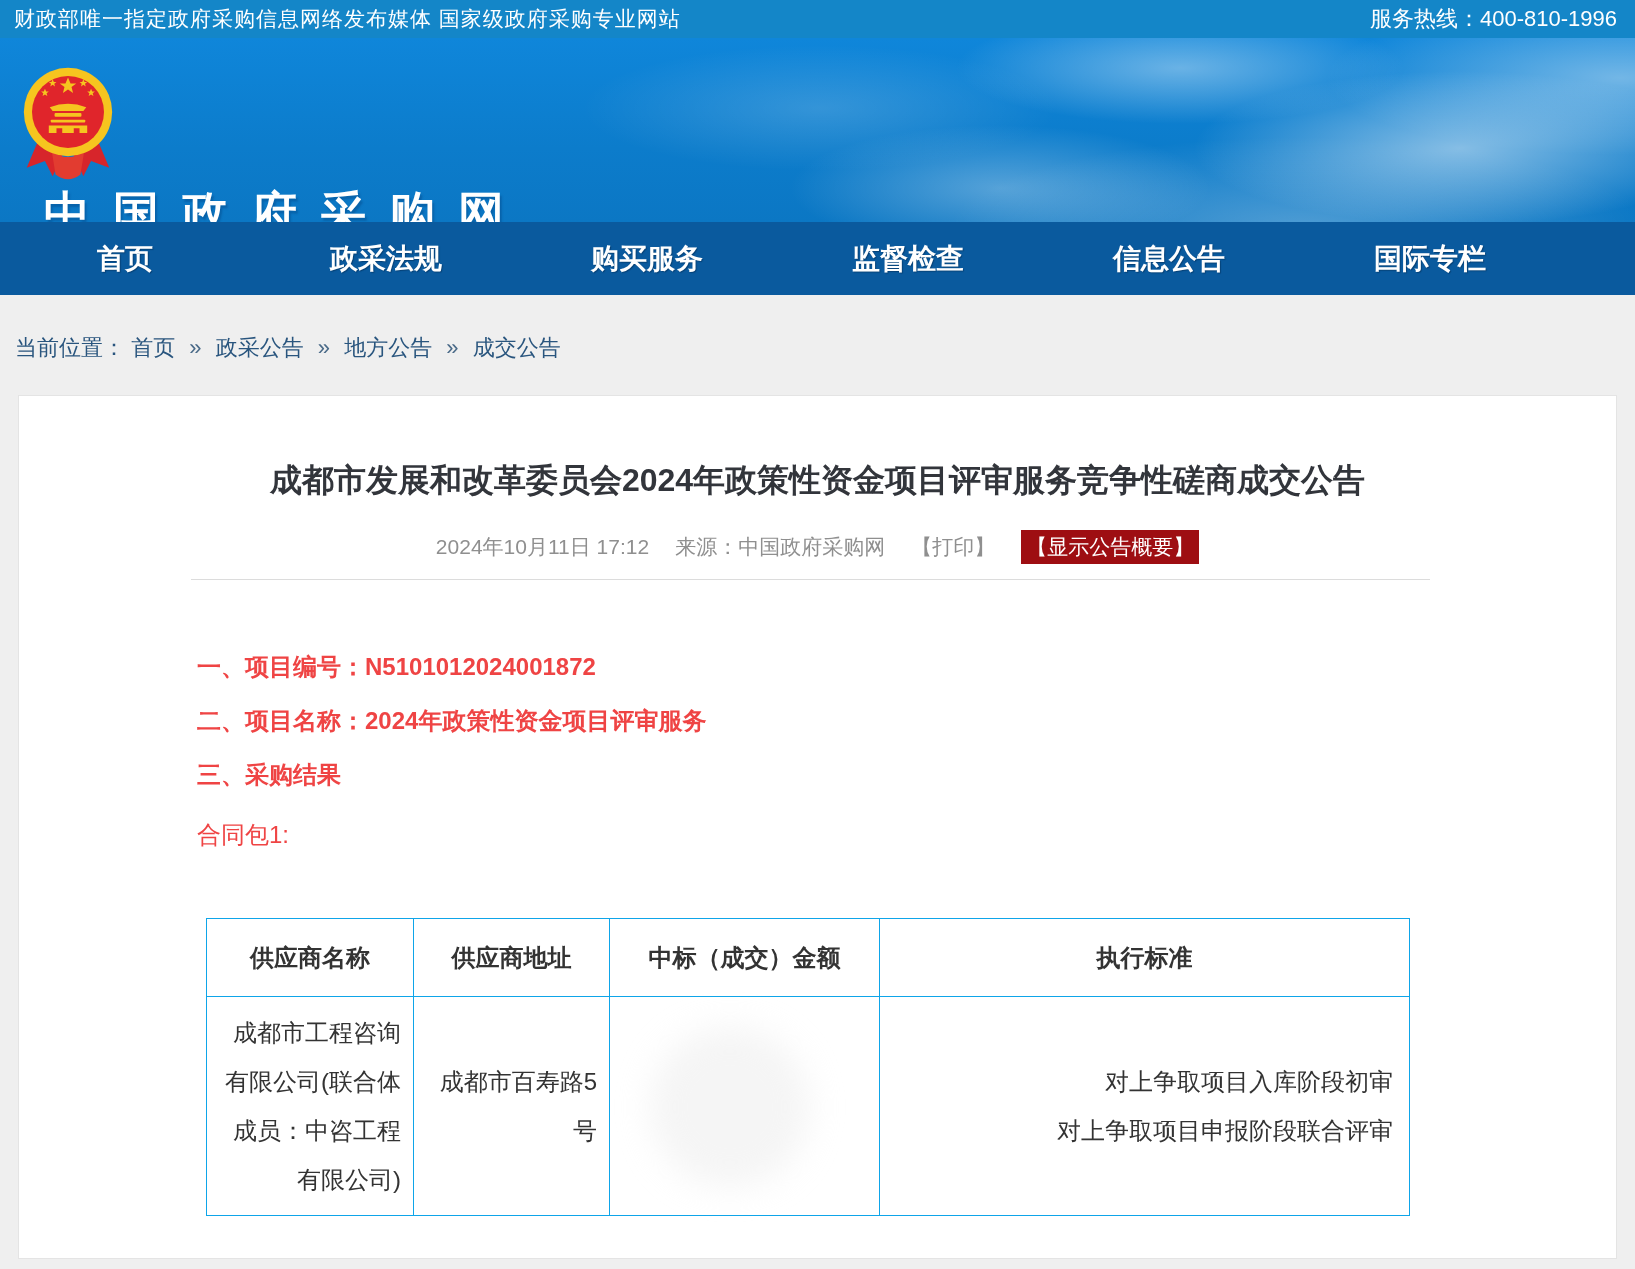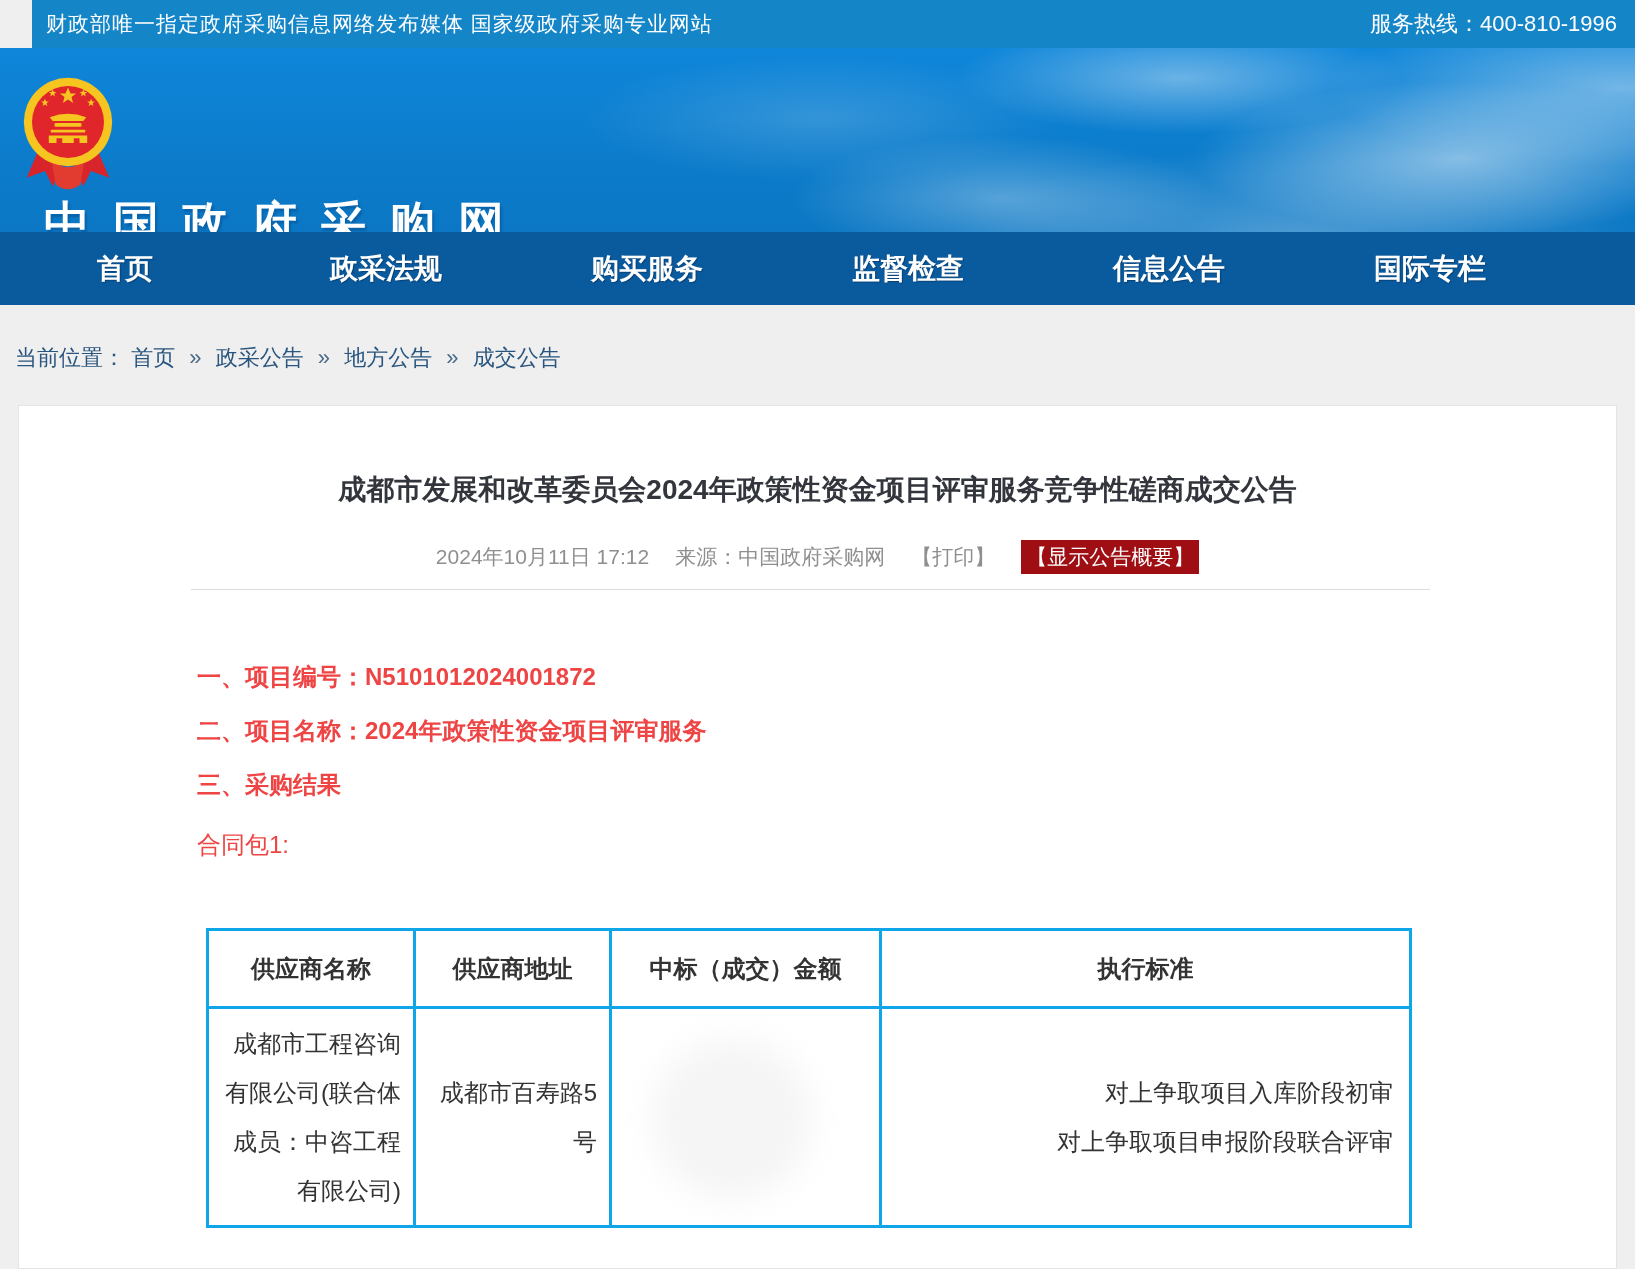--- a/index.html
+++ b/index.html
@@ -4,23 +4,23 @@
 <style>
   html,body{margin:0;padding:0;}
   body{
     width:1635px;height:1269px;overflow:hidden;
     background:#efefef;
     font-family:"Liberation Sans","DejaVu Sans",sans-serif;
     -webkit-font-smoothing:antialiased;
   }
   
   .topbar{
-    height:48px;background:#1486c8;color:#fff;
+    height:38px;background:#1486c8;color:#fff;
     display:flex;justify-content:space-between;align-items:center;
-    padding:0 18px 0 14px;box-sizing:border-box;margin-left:32px;
+    padding:0 18px 0 14px;box-sizing:border-box;
   }
   .topbar-left{font-size:21px;letter-spacing:1px;}
   .topbar-right{font-size:22px;}
   
   .site-header{
     height:184px;position:relative;overflow:hidden;
     background:linear-gradient(180deg,#0f86da 0%,#0c7ccb 60%,#0b77c4 100%);
   }
   .clouds{
     position:absolute;inset:0;pointer-events:none;
@@ -65,41 +65,41 @@
   }
   .breadcrumb a{color:#29557e;text-decoration:none;cursor:pointer;}
   .crumb-sep{margin:0 8px;color:#4a6a88;}
   
   .content-box{
     margin:0 18px;background:#fff;border:1px solid #e4e4e4;
     height:864px;box-sizing:border-box;
   }
   .article-title{
     padding-top:60px;text-align:center;
-    font-size:28px;font-weight:bold;color:#32353b;line-height:48px;
+    font-size:32px;font-weight:bold;color:#32353b;line-height:48px;
   }
   .meta-row{
     margin-top:26px;display:flex;justify-content:center;align-items:center;
     font-size:21px;color:#8f8f8f;gap:26px;
   }
   .meta-item{white-space:nowrap;}
   .print-btn{cursor:pointer;color:#8f8f8f;}
   .summary-btn{
     background:#9e0e12;color:#fff;padding:3px 5px;cursor:pointer;
     font-size:21px;white-space:nowrap;
   }
   .meta-divider{height:1px;background:#dcdcdc;margin:15px 186px 0 172px;}
   .article-body{margin:72px 0 0 178px;font-size:24px;color:#ef4444;}
   .body-line{line-height:30px;margin-bottom:24px;}
   .bold{font-weight:bold;}
   .package-line{margin-top:28px;font-weight:normal;line-height:34px;}
   
   .table-wrap{margin:66px 0 0 187px;}
   table.result{border-collapse:collapse;width:1203px;table-layout:fixed;color:#333;}
-  table.result th,table.result td{border:3px solid #0ea5e9;box-sizing:border-box;}
+  table.result th,table.result td{border:1px solid #0ea5e9;box-sizing:border-box;}
   table.result th{height:78px;font-size:24px;font-weight:bold;text-align:center;background:#fff;}
   table.result td{height:219px;font-size:24px;line-height:49px;vertical-align:middle;text-align:right;}
   td.c1{padding:0 12px;}
   td.c2{padding:0 12px;}
   td.c3{position:relative;}
   td.c4{padding:0 16px;}
   .smudge{
     position:absolute;left:40px;top:30px;width:160px;height:160px;border-radius:50%;
     background:rgba(232,232,232,.45);filter:blur(16px);pointer-events:none;
   }

